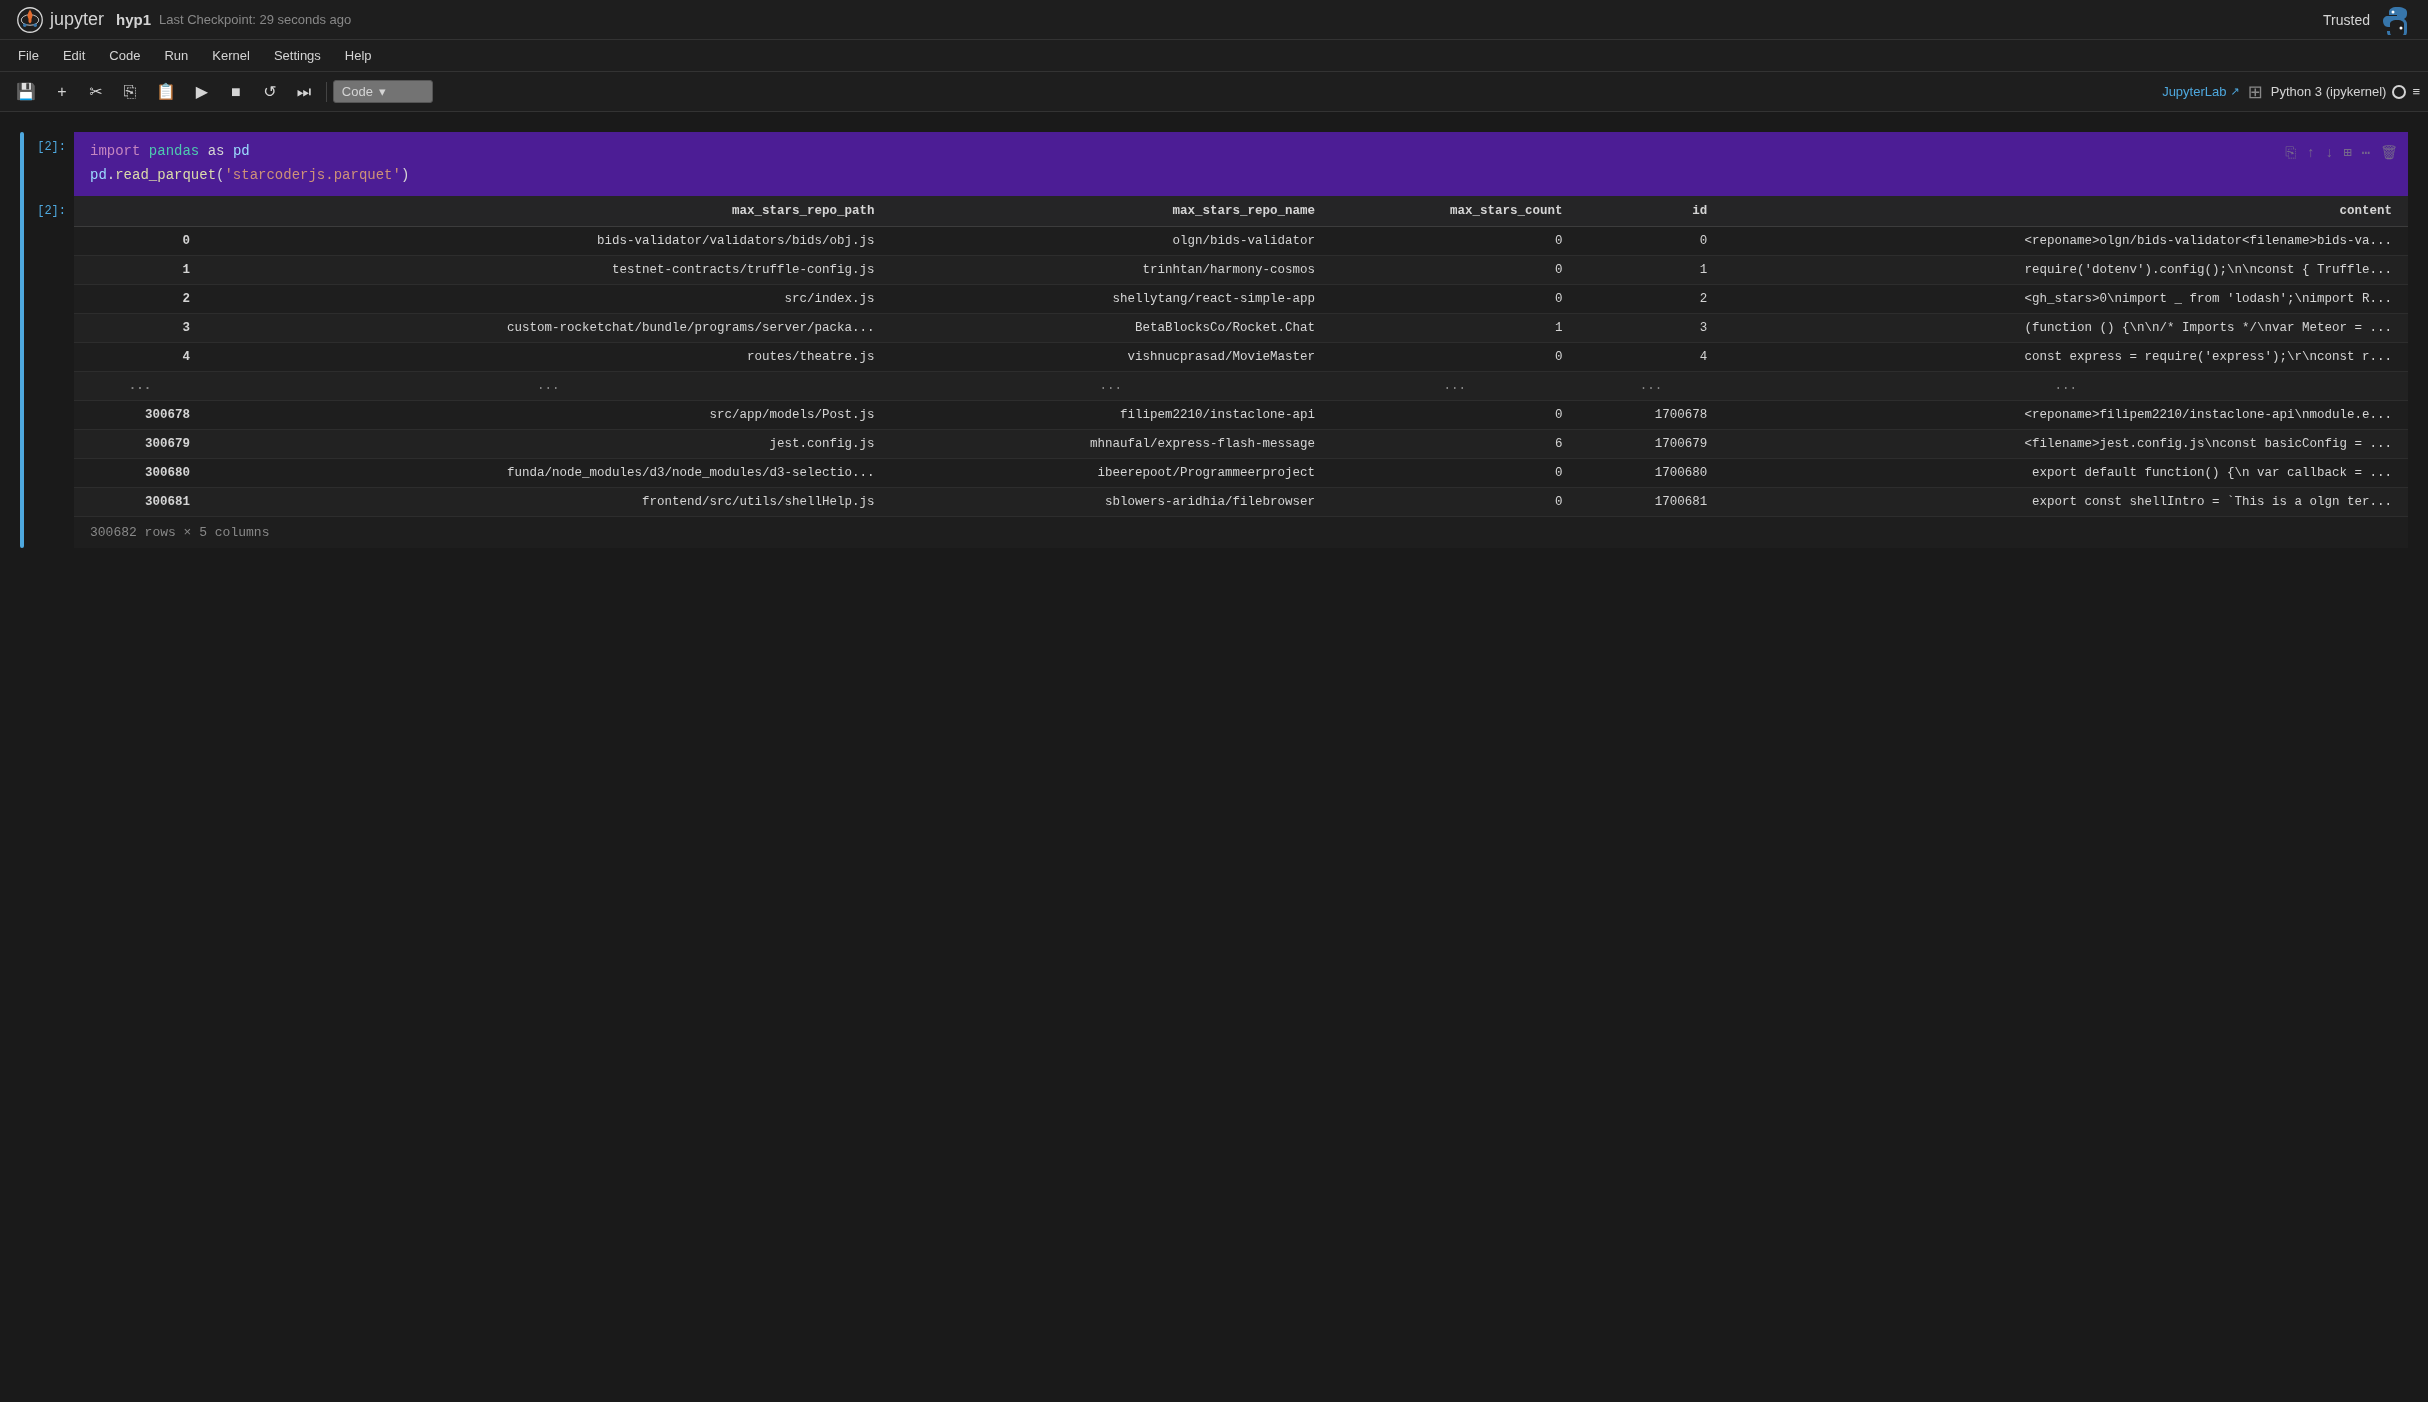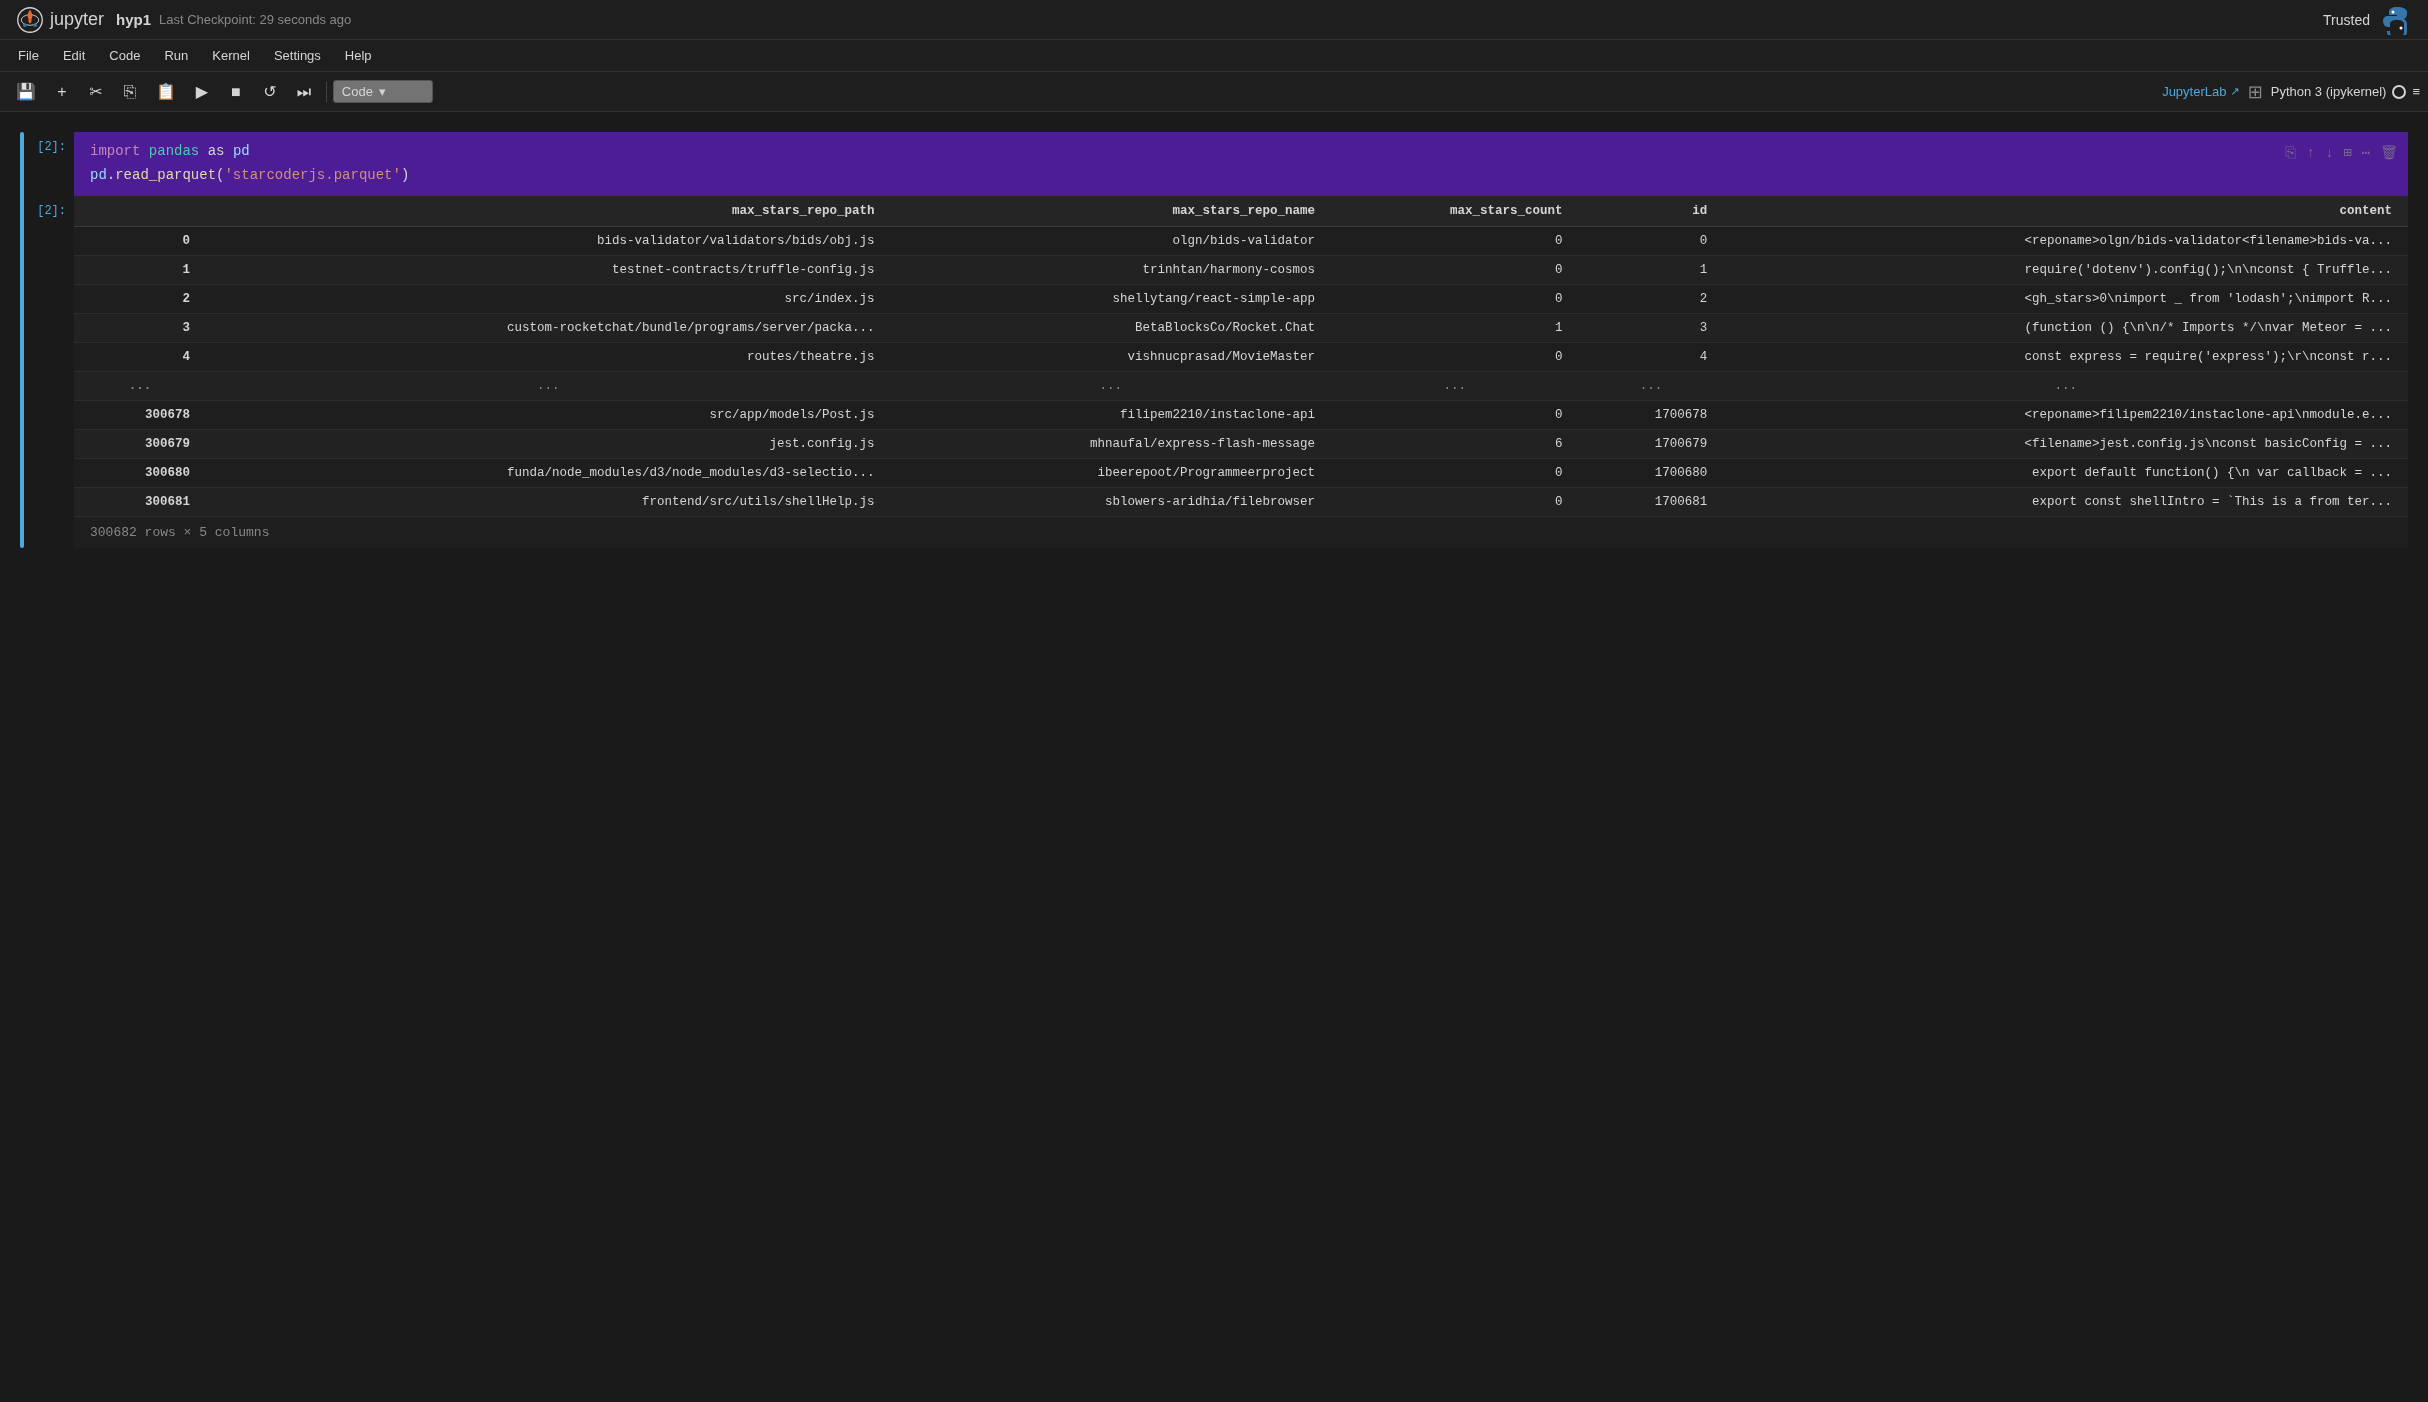--- a/index.html
+++ b/index.html
@@ -471,21 +471,21 @@
                     <td>0</td>
                     <td>1700680</td>
                     <td>export default function() {\n var callback = ...</td>
                   </tr>
                   <tr>
                     <td style="font-weight: 700;">300681</td>
                     <td>frontend/src/utils/shellHelp.js</td>
                     <td>sblowers-aridhia/filebrowser</td>
                     <td>0</td>
                     <td>1700681</td>
-                    <td>export const shellIntro = `This is a from ter...</td>
+                    <td>export const shellIntro = `This is a olgn ter...</td>
                   </tr>
                 </tbody>
             </table>
           </div>
           <div class="df-footer">300682 rows × 5 columns</div>
         </div>
       </div>
     </div>
   </div>
 </div>

